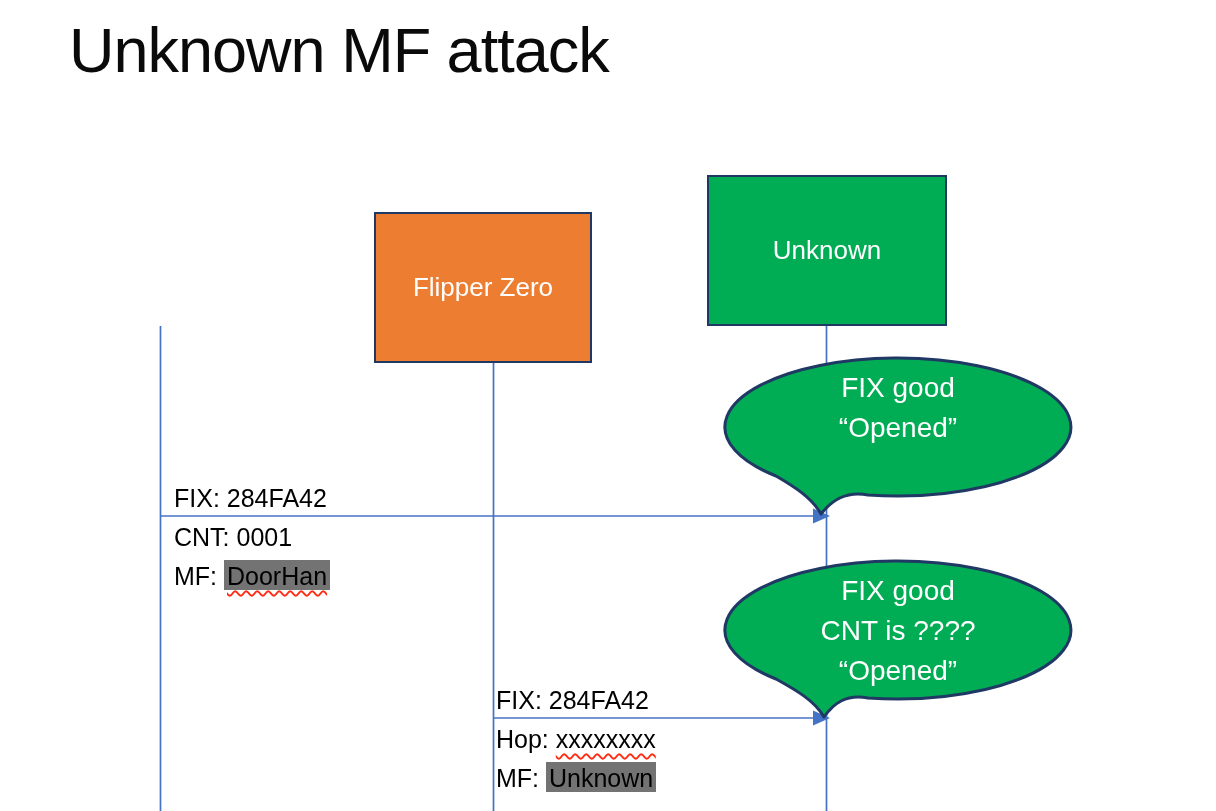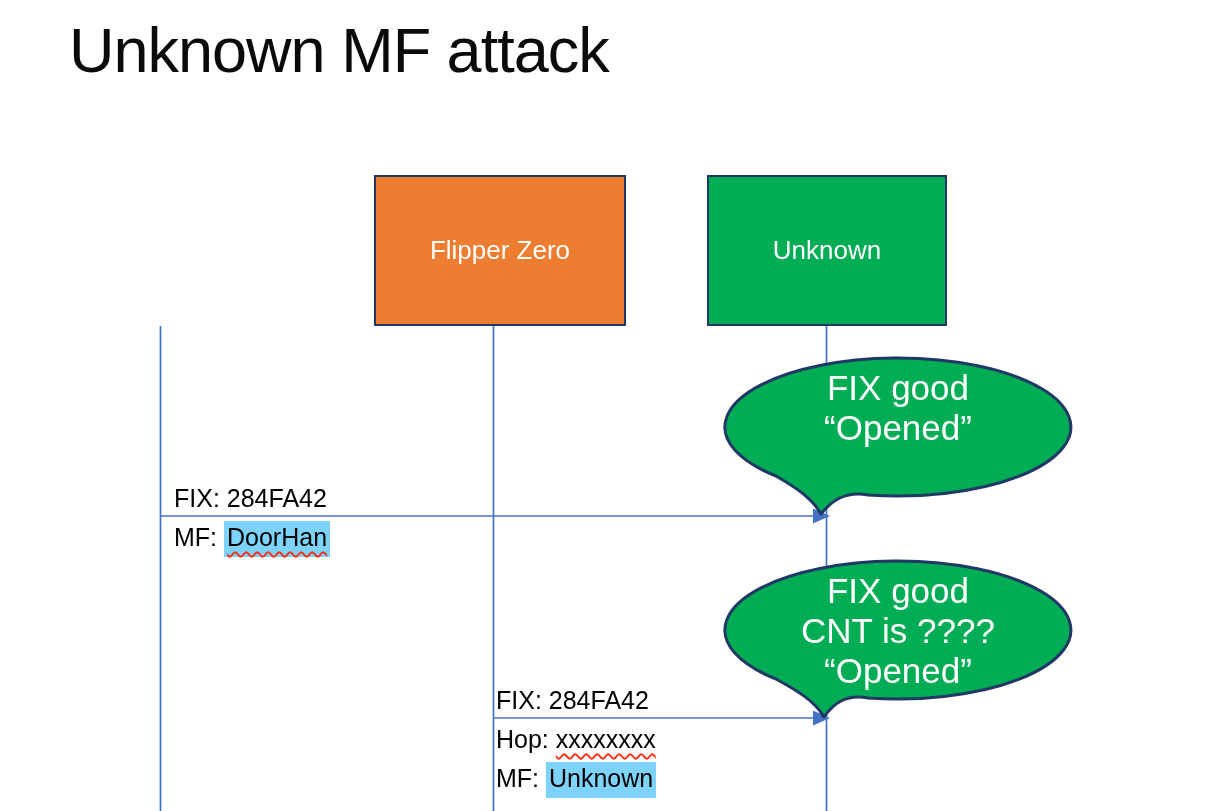--- a/index.html
+++ b/index.html
@@ -37,53 +37,53 @@
     height: 151px;
     border: 2.5px solid #203864;
     box-sizing: border-box;
     display: flex;
     align-items: center;
     justify-content: center;
     color: #ffffff;
     font-size: 26px;
   }
   .actor.remote   { left: 40px;  width: 241px; background: #4472C4; }
-  .actor.flipper  { left: 374px; width: 252px; background: #ED7D31; }
+  .actor.flipper  { left: 374px; width: 218px; background: #ED7D31; margin-top: 37px; }
   .actor.receiver { left: 707px; width: 240px; background: #00AC54; }
 
   .msg {
     position: absolute;
     color: #000000;
     font-size: 25px;
   }
   .msg .msg-line {
     height: 39px;
     line-height: 39px;
     white-space: nowrap;
   }
   .msg.msg1 { left: 174px; top: 479px; }
   .msg.msg2 { left: 496px; top: 681px; }
 
   .hl {
-    background: #7dd3fc;
-    padding: 2px 3px 6px 3px;
+    background: #737373;
+    padding: 2px 3px 0 3px;
   }
   .sq {
     text-decoration: underline wavy #FF2B12 1.5px;
     text-decoration-skip-ink: none;
     text-underline-offset: 5px;
   }
 
   .callout-text {
     position: absolute;
     left: 725px;
     width: 346px;
     text-align: center;
     color: #ffffff;
-    font-size: 35px;
+    font-size: 28px;
     line-height: 40px;
     white-space: nowrap;
   }
   .callout-text.c1 { top: 368px; }
   .callout-text.c2 { top: 571px; }
 </style>
 </head>
 <body>
 
 <div class="slide">
@@ -109,20 +109,21 @@
 
   <div class="actor flipper">
     <span>Flipper Zero</span>
   </div>
   <div class="actor receiver">
     <span>Unknown</span>
   </div>
 
   <div class="msg msg1">
     <div class="msg-line">FIX: 284FA42</div>
+    <div class="msg-line"><span>CNT: </span><span>0001</span></div>
     <div class="msg-line"><span>MF: </span><span class="hl sq">DoorHan</span></div>
   </div>
 
   <div class="msg msg2">
     <div class="msg-line">FIX: 284FA42</div>
     <div class="msg-line"><span>Hop: </span><span class="sq">xxxxxxxx</span></div>
     <div class="msg-line"><span>MF: </span><span class="hl">Unknown</span></div>
   </div>
 
   <div class="callout-text c1">

